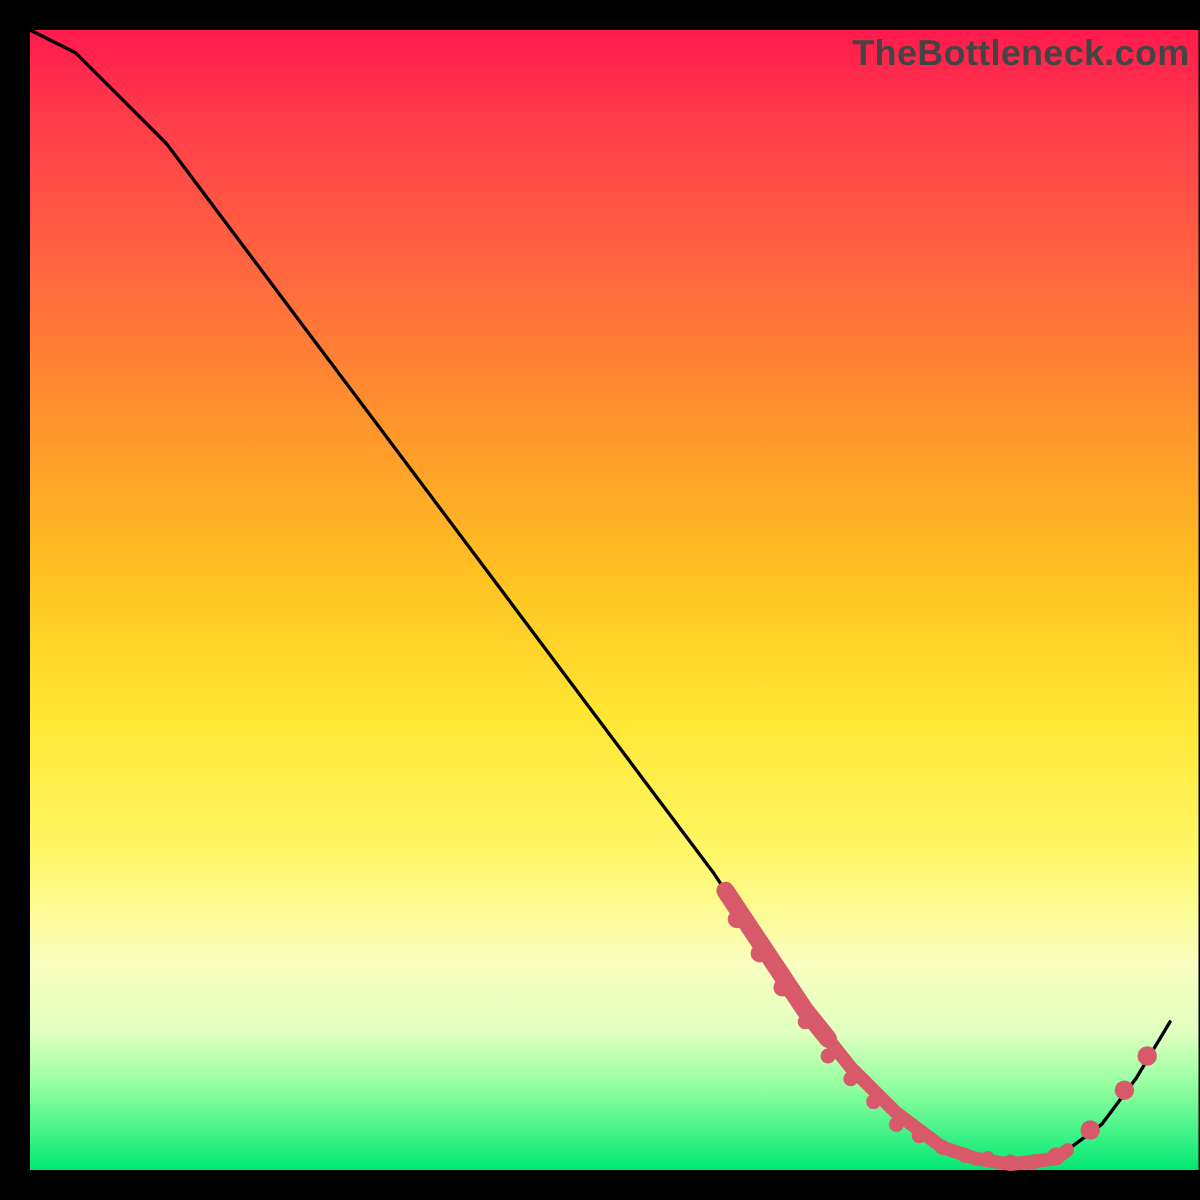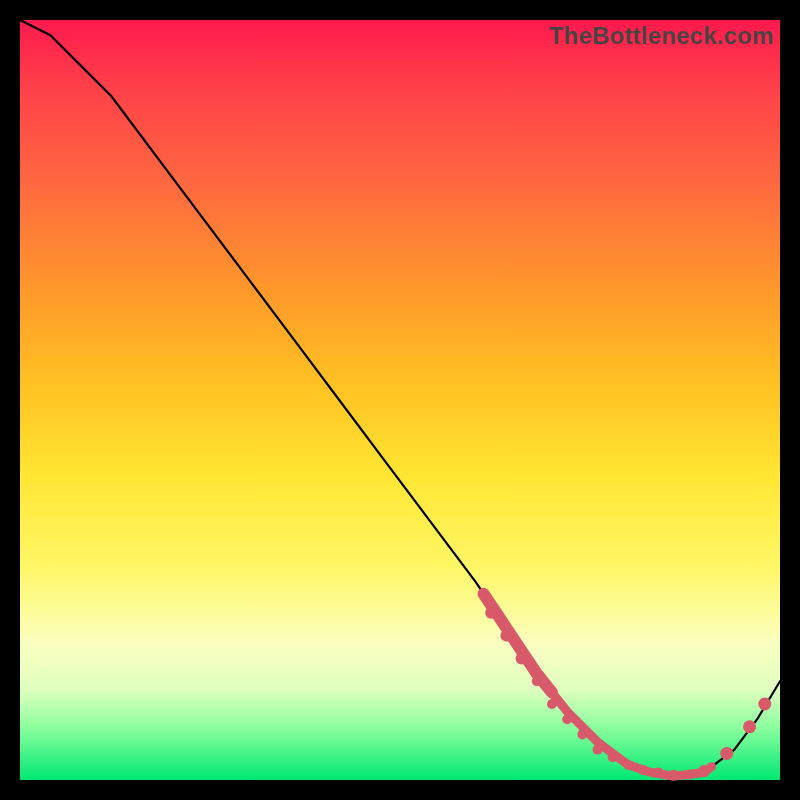--- a/index.html
+++ b/index.html
@@ -29,20 +29,21 @@
       #ff6a3f 22%,
       #ff9a2a 36%,
       #ffc222 48%,
       #ffe633 60%,
       #fff766 72%,
       #faffc0 82%,
       #e0ffbf 88%,
       #8dff9e 93%,
       #00e872 100%
     );
+    padding-left: 19px;
   }
   .branding {
     position: absolute;
     top: 2px;
     right: 6px;
     color: #444;
     font-size: 24px;
     font-weight: 600;
     letter-spacing: 0.2px;
   }

